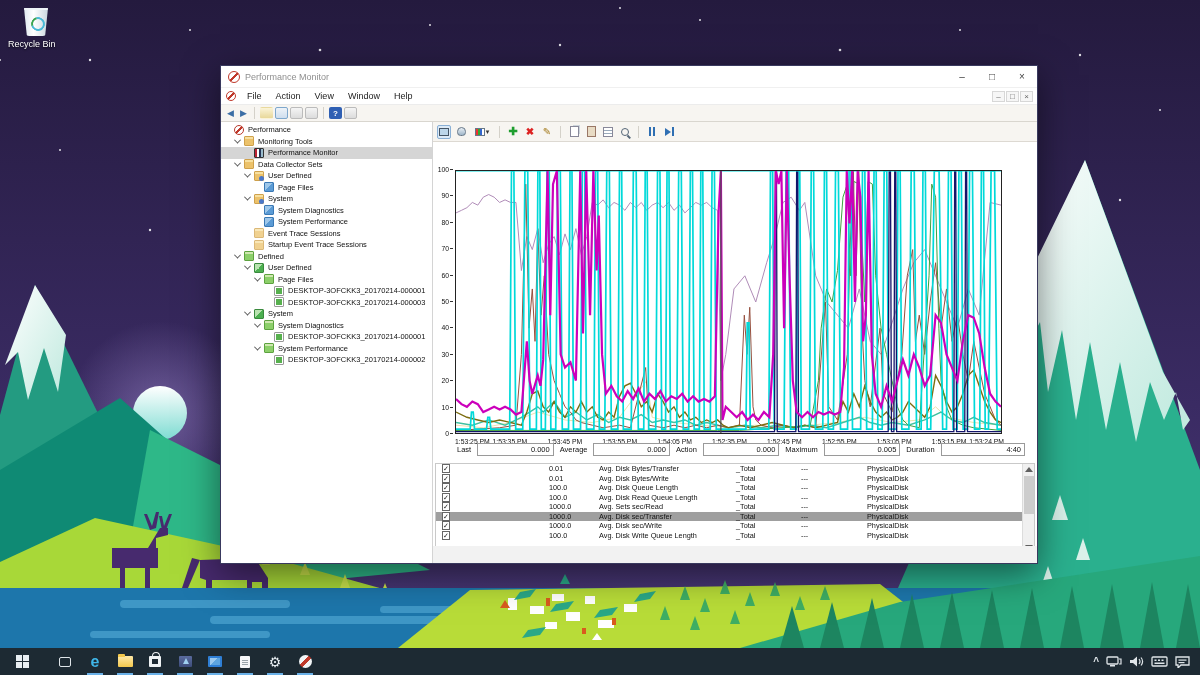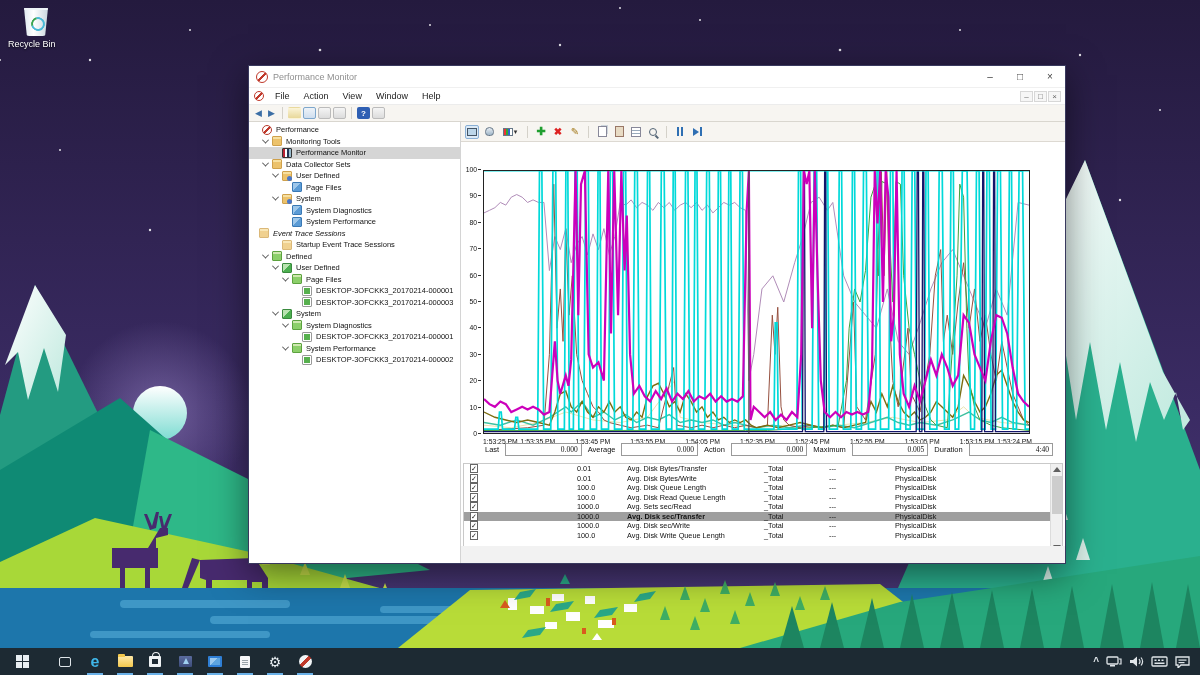--- a/index.html
+++ b/index.html
@@ -8,21 +8,21 @@
   .wall{position:absolute;left:0;top:0;width:1200px;height:675px;}
 
   
   .recycle{position:absolute;left:8px;top:8px;width:56px;text-align:left;}
   .bin{width:24px;height:28px;margin:0 auto;background:linear-gradient(90deg,#dfe9ef,#ffffff 40%,#c9d6de);border-radius:3px 3px 5px 5px;clip-path:polygon(0 0,100% 0,88% 100%,12% 100%);position:relative;}
   .bin::before{content:"";position:absolute;left:-2px;top:-3px;width:28px;height:5px;background:#eef4f8;border-radius:2px;}
   .bin::after{content:"";position:absolute;left:7px;top:9px;width:10px;height:10px;border:2px solid #49b8d6;border-radius:50%;border-left-color:#3aa34f;transform:rotate(30deg);}
   .recycle .rlabel{color:#fff;font-size:9px;margin-top:3px;text-shadow:0 1px 2px rgba(0,0,0,.8);}
 
   
-  .window{position:absolute;left:220px;top:65px;width:818px;height:499px;background:#a21caf;border:1px solid #39395e;box-shadow:0 10px 34px rgba(0,0,0,.5);margin-left:28px;}
+  .window{position:absolute;left:220px;top:65px;width:818px;height:499px;background:#a21caf;border:1px solid #39395e;box-shadow:0 10px 34px rgba(0,0,0,.5);}
   .titlebar{position:absolute;left:0;top:0;right:0;height:22px;background:#fff;display:flex;align-items:center;border-bottom:1px solid #f0f0f0;}
   .app-ico{width:12px;height:12px;border-radius:50%;background:linear-gradient(135deg,transparent 42%,#c0392b 42%,#c0392b 58%,transparent 58%),#fff;border:1px solid #c0392b;margin:0 5px 0 7px;}
   .title-text{font-size:9px;color:#8f8f8f;}
   .winbtns{margin-left:auto;display:flex;height:100%;}
   .winbtn{width:30px;height:100%;display:flex;align-items:center;justify-content:center;font-size:10px;color:#444;}
   .menubar{position:absolute;left:0;top:22px;right:0;height:17px;display:flex;align-items:center;border-bottom:1px solid #ececec;background:#fff;}
   .menubar .app-ico{width:10px;height:10px;margin:0 4px 0 5px;}
   .menu-item{font-size:9px;color:#222;padding:0 7px;}
   .childbtns{margin-left:auto;display:flex;margin-right:4px;}
   .childbtn{width:13px;height:11px;border:1px solid #d7d7d7;margin-left:1px;font-size:8px;color:#666;display:flex;align-items:center;justify-content:center;background:#f6f6f6;}
@@ -82,21 +82,21 @@
   .chart-zone{position:absolute;left:0;top:20px;right:0;height:296px;background:#fff;}
   .plot{position:absolute;left:22px;top:28px;width:547px;height:264px;border:1px solid #222;background:#fff;}
   .plot svg{position:absolute;left:0;top:0;width:100%;height:100%;}
   .ylab{position:absolute;width:20px;text-align:right;font-size:6.8px;color:#111;display:flex;align-items:center;justify-content:flex-end;gap:1px;}
   .ylab i{display:inline-block;width:3px;height:1px;background:#333;}
   .xlabs{position:absolute;left:22px;top:295px;width:549px;height:13px;}
   .xlabs span{position:absolute;top:1px;font-size:6.8px;color:#111;white-space:nowrap;}
 
   .stats{position:absolute;left:24px;right:12px;top:320px;height:15px;display:flex;justify-content:flex-end;align-items:center;gap:6px;}
   .stats .slabel{font-size:7.5px;color:#111;}
-  .stats .sbox{width:78px;height:13px;border:1px solid #9a9a9a;background:#fff;font-size:7.5px;color:#111;display:flex;align-items:center;justify-content:flex-end;padding-right:3px;font-family:Liberation Serif, serif;}
+  .stats .sbox{width:78px;height:13px;border:1px solid #9a9a9a;background:#fff;font-size:7.5px;color:#111;display:flex;align-items:center;justify-content:flex-end;padding-right:3px;}
   .stats .sbox.dur{width:86px;}
 
   .ctable{position:absolute;left:2px;right:2px;top:341px;height:100px;border:1px solid #c9c9c9;background:#fff;}
   .thead{display:flex;height:14px;border-bottom:1px solid #d4d4d4;}
   .th{font-size:7.5px;color:#222;border-right:1px solid #e2e2e2;display:flex;align-items:center;padding-left:3px;}
   .trow{display:flex;height:9.5px;align-items:center;}
   .trow.sel{background:#9f9f9f;}
   .td{font-size:7.3px;color:#111;padding-left:3px;white-space:nowrap;overflow:hidden;}
   .cb{width:8px;height:8px;border:1px solid #666;background:#fff;font-size:7px;line-height:7px;text-align:center;color:#222;margin-left:3px;}
   .swatch{width:42px;height:2px;margin-left:6px;}
@@ -367,21 +367,21 @@
           <div class="tree-row" style="padding-left: 33px;">
             <span class="chev hide"></span>
             <span class="ticon i-report"></span>
             <span class="tlabel">System Diagnostics</span>
           </div>
           <div class="tree-row" style="padding-left: 33px;">
             <span class="chev hide"></span>
             <span class="ticon i-report"></span>
             <span class="tlabel">System Performance</span>
           </div>
-          <div class="tree-row" style=" font-style: italic;">
+          <div class="tree-row" style="padding-left: 23px;">
             <span class="chev hide"></span>
             <span class="ticon i-trace"></span>
             <span class="tlabel">Event Trace Sessions</span>
           </div>
           <div class="tree-row" style="padding-left: 23px;">
             <span class="chev hide"></span>
             <span class="ticon i-trace"></span>
             <span class="tlabel">Startup Event Trace Sessions</span>
           </div>
           <div class="tree-row" style="padding-left: 13px;">
@@ -610,21 +610,21 @@
                 <div class="td" style="width: 50px;">1000.0</div>
                 <div class="td" style="width: 137px;">Avg. Sets sec/Read</div>
                 <div class="td" style="width: 65px;">_Total</div>
                 <div class="td" style="width: 66px;">---</div>
                 <div class="td" style="width: 165px;">PhysicalDisk</div>
               </div>
               <div class="trow sel">
                 <div class="td" style="width: 53px;"><span class="cb">✓</span></div>
                 <div class="td" style="width: 57px;"><span class="swatch" style="background: rgb(63, 192, 160);"></span></div>
                 <div class="td" style="width: 50px;">1000.0</div>
-                <div class="td" style="width: 137px; font-weight: bold;">Avg. Disk sec/Transfer</div>
+                <div class="td" style="width: 137px;">Avg. Disk sec/Transfer</div>
                 <div class="td" style="width: 65px;">_Total</div>
                 <div class="td" style="width: 66px;">---</div>
                 <div class="td" style="width: 165px;">PhysicalDisk</div>
               </div>
               <div class="trow">
                 <div class="td" style="width: 53px;"><span class="cb">✓</span></div>
                 <div class="td" style="width: 57px;"><span class="swatch" style="background: rgb(63, 160, 63);"></span></div>
                 <div class="td" style="width: 50px;">1000.0</div>
                 <div class="td" style="width: 137px;">Avg. Disk sec/Write</div>
                 <div class="td" style="width: 65px;">_Total</div>

